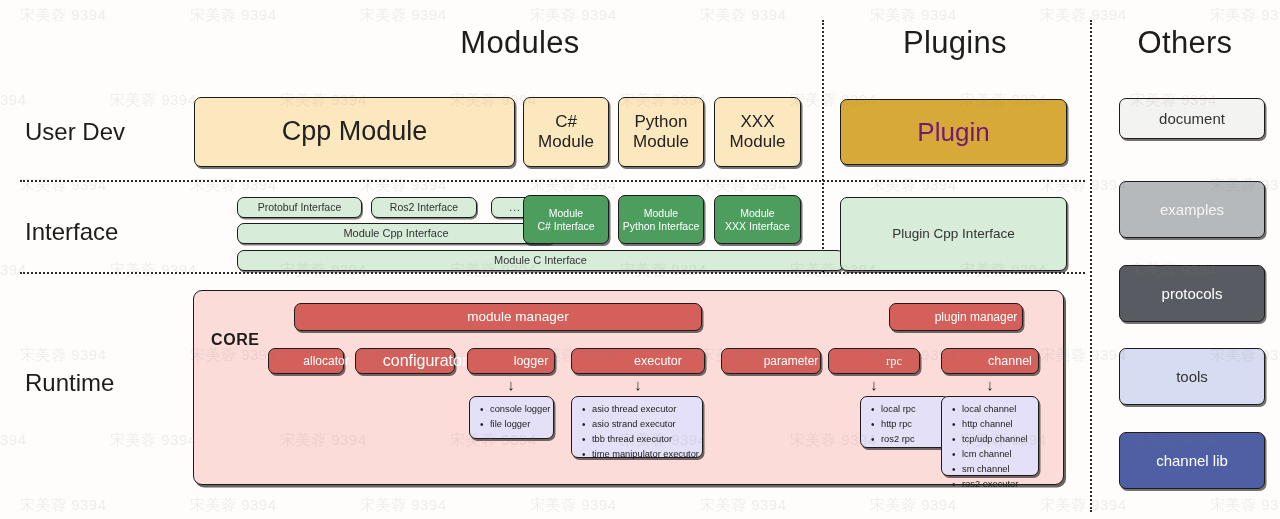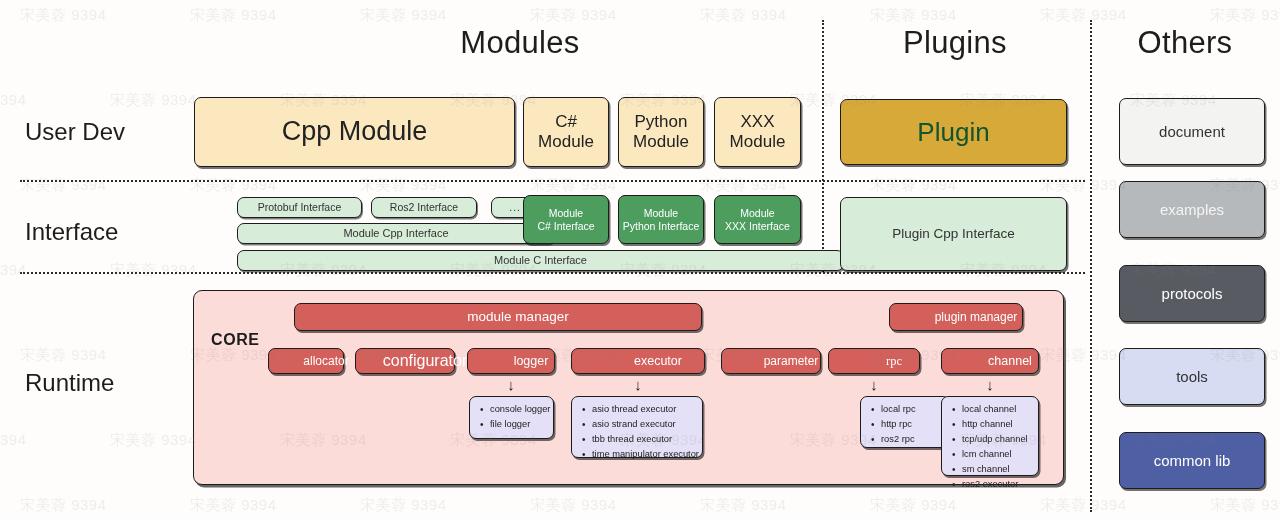--- a/index.html
+++ b/index.html
@@ -74,21 +74,21 @@
     display: flex;
     align-items: center;
     justify-content: center;
     text-align: center;
     line-height: 1.18;
     box-shadow: 1.5px 2px 0 rgba(0,0,0,0.55);
   }
   .box.flat { box-shadow: 1px 1.5px 0 rgba(0,0,0,0.5); margin-left: 43px; }
 
   .cream   { background: #fbe8bf; color: #222; }
-  .gold    { background: #d7a939; color: #14532d; }
+  .gold    { background: #d7a939; color: #701a75; }
   .green-l { background: #d7ecd9; color: #333; }
   .green-d { background: #4d9d5f; color: #ffffff; }
   .red     { background: #d4605b; color: #ffffff; padding-left: 40px; }
   .gray-1  { background: #f3f3f2; color: #333; }
   .gray-2  { background: #b6b9bb; color: #f4f4f4; }
   .gray-3  { background: #585c62; color: #ffffff; }
   .blue-l  { background: #d6dcf2; color: #333; }
   .blue-d  { background: #4f5fa4; color: #ffffff; }
 
   
@@ -304,19 +304,19 @@
     <ul>
       <li>local channel</li>
       <li>http channel</li>
       <li>tcp/udp channel</li>
       <li>lcm channel</li>
       <li>sm channel</li>
       <li>ros2 executor</li>
     </ul>
   </div>
 
-  <div class="box gray-1" style="left:1119px; top:98px; width:146px; height:67px; font-size:15px;text-align:center;">document</div>
+  <div class="box gray-1" style="left:1119px; top:98px; width:146px; height:41px; font-size:15px;text-align:center;">document</div>
   <div class="box gray-2" style="left:1119px; top:181px; width:146px; height:57px; font-size:15px;">examples</div>
   <div class="box gray-3" style="left:1119px; top:265px; width:146px; height:57px; font-size:15px;">protocols</div>
   <div class="box blue-l" style="left:1119px; top:348px; width:146px; height:57px; font-size:15px;">tools</div>
-  <div class="box blue-d" style="left:1119px; top:432px; width:146px; height:57px; font-size:15px;">common lib</div>
+  <div class="box blue-d" style="left:1119px; top:432px; width:146px; height:57px; font-size:15px;">channel lib</div>
 
 </div>
 
 </body></html>

